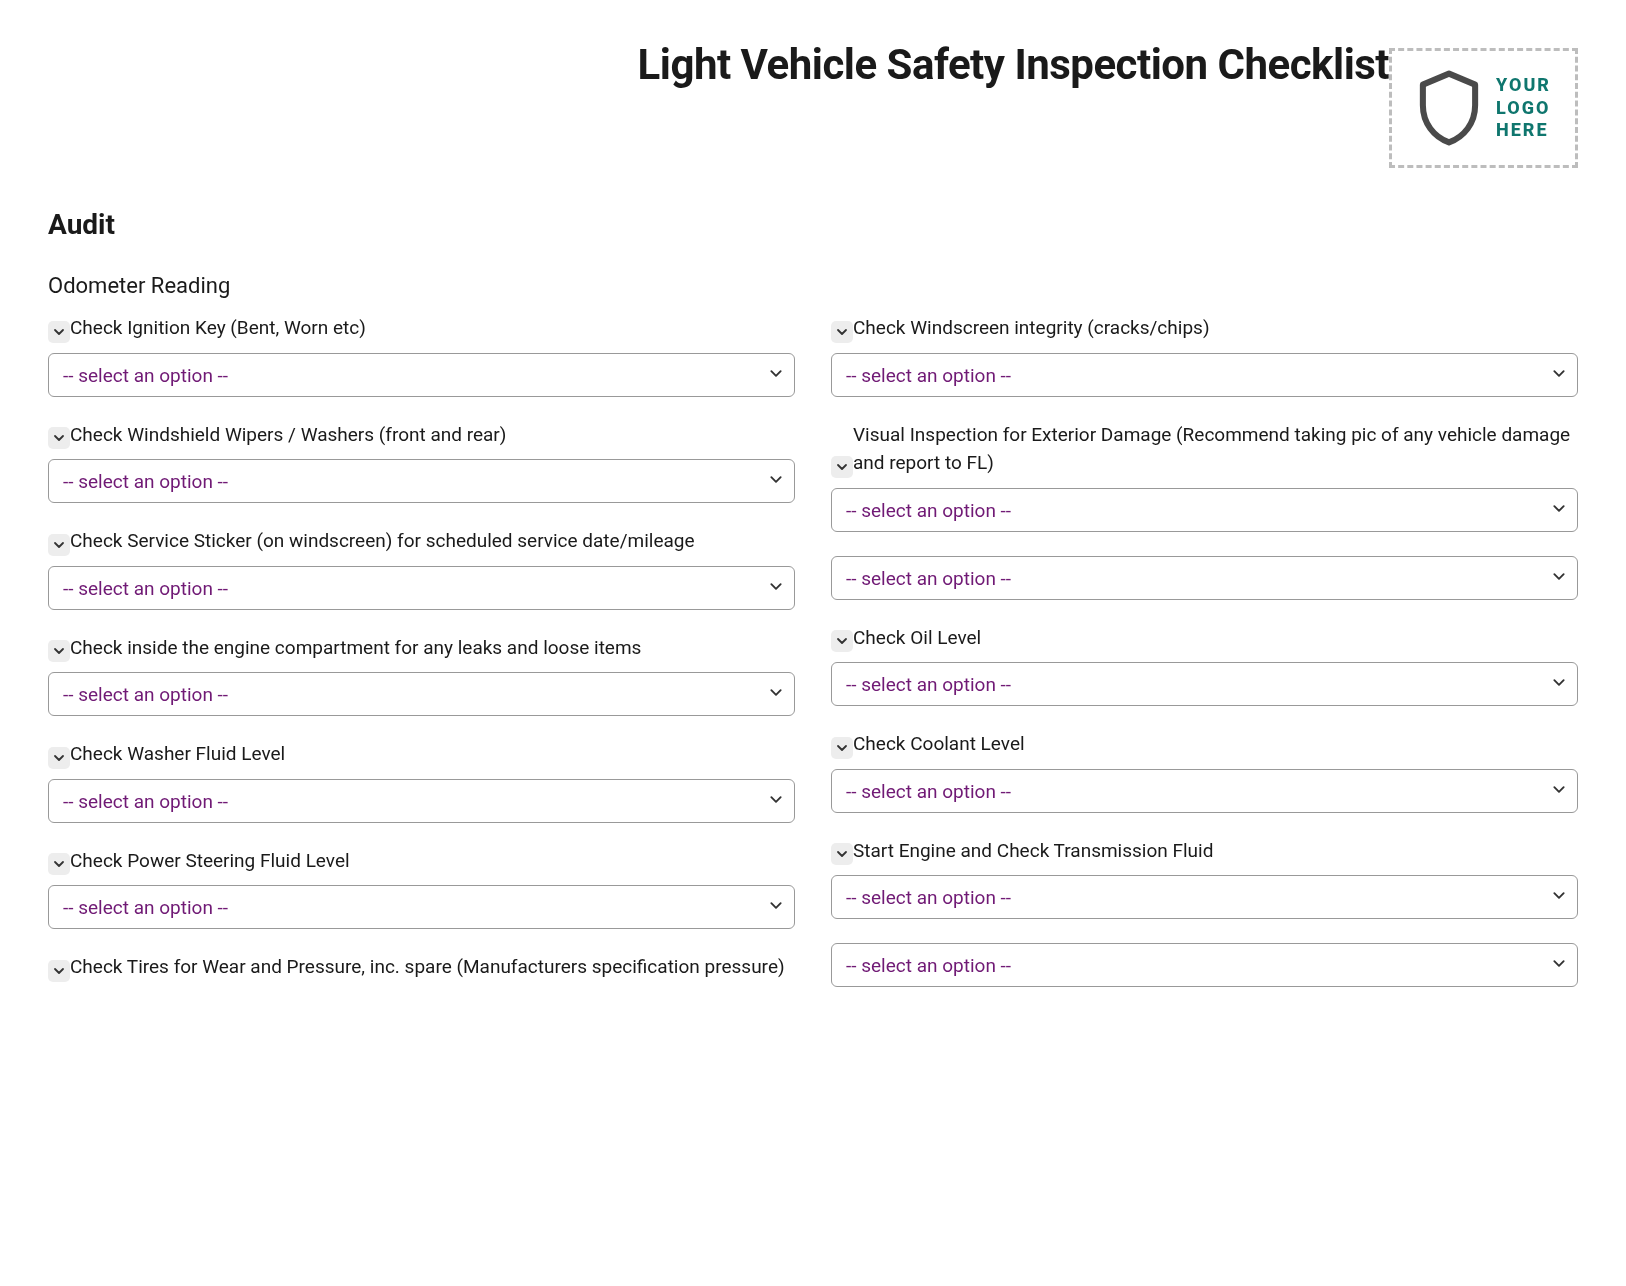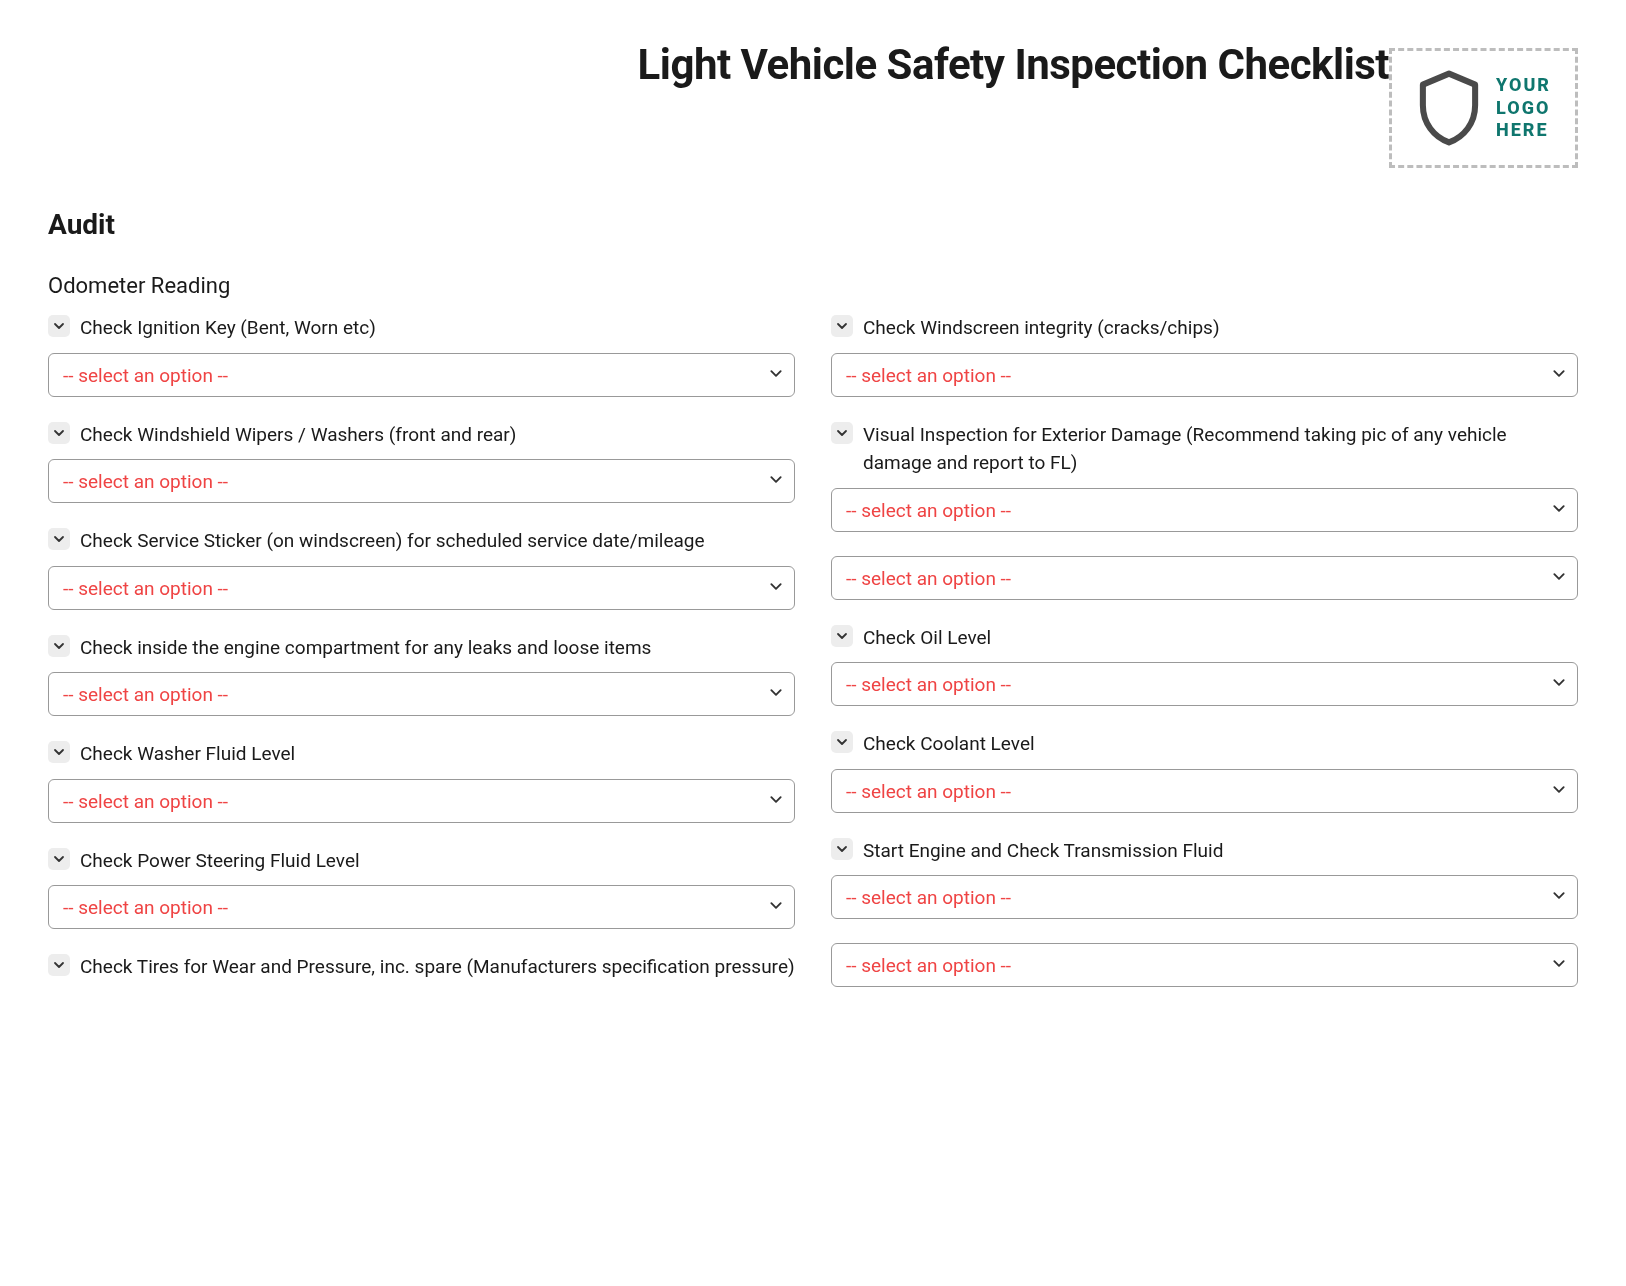--- a/index.html
+++ b/index.html
@@ -50,22 +50,21 @@
   }
   .grid {
     display: grid;
     grid-template-columns: 1fr 1fr;
     column-gap: 36px;
   }
   .col { display: flex; flex-direction: column; }
   .item { margin-bottom: 24px; }
   .label-row {
     display: flex;
-    align-items: flex-start;
-    gap: 10px;
+    align-items: flex-end;
     margin-bottom: 10px;
   }
   .chev-btn {
     width: 22px;
     height: 22px;
     border-radius: 5px;
     background: #ededed;
     display: flex;
     align-items: center;
     justify-content: center;
@@ -79,21 +78,21 @@
     color: #1a1a1a;
   }
   .select-wrap { position: relative; width: 100%; }
   .select {
     width: 100%;
     border: 1px solid #999;
     border-radius: 6px;
     background: #fff;
     padding: 10px 38px 10px 14px;
     font-size: 19px;
-    color: #ef4444;
+    color: #701a75;
     appearance: none;
     -webkit-appearance: none;
     cursor: pointer;
     font-family: inherit;
     line-height: 1.3;
     height: 44px;
   }
   .select-caret {
     position: absolute;
     right: 12px;

